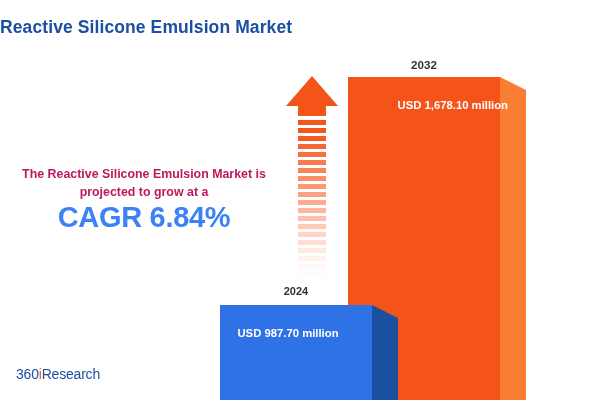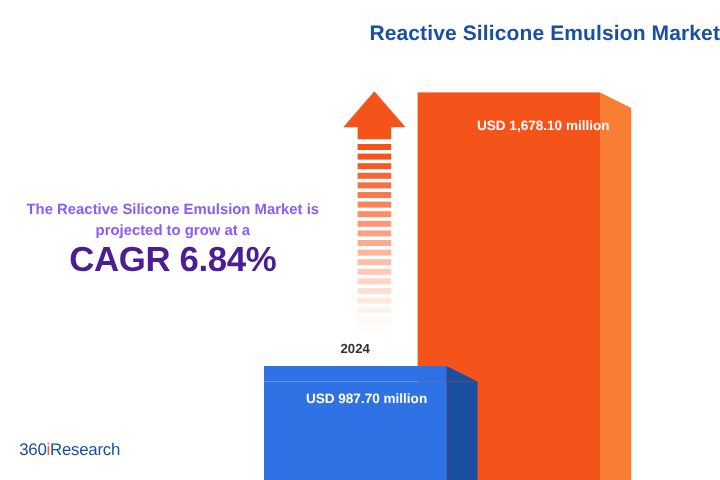--- a/index.html
+++ b/index.html
@@ -18,48 +18,48 @@
     width: 600px;
     height: 400px;
   }
 
   
   .title {
     position: absolute;
     top: 17px;
     left: 0;
     width: 600px;
-    text-align: right;
+    text-align: left;
     font-size: 17.5px;
     font-weight: bold;
     color: #1b4fa0;
     letter-spacing: 0.1px;
   }
 
   
   .caption {
     position: absolute;
     left: 18px;
     top: 166px;
     width: 252px;
     text-align: center;
     font-size: 12.4px;
     font-weight: bold;
-    color: #8b5cf6;
+    color: #be185d;
     line-height: 1.42;
   }
   .cagr {
     position: absolute;
     left: 18px;
     top: 201px;
     width: 252px;
     text-align: center;
     font-size: 29px;
     font-weight: bold;
-    color: #4c1d95;
+    color: #3b82f6;
     letter-spacing: -0.3px;
   }
 
   
   .logo {
     position: absolute;
     left: 16px;
     top: 366px;
     font-size: 14px;
     font-weight: normal;
@@ -105,21 +105,21 @@
     width: 152px;
     height: 13px;
     background: #2f72e6;
   }
 
   .bar2024-label {
     position: absolute;
     left: 220px;
     top: 327px;
     width: 136px;
-    text-align: right;
+    text-align: center;
     font-size: 11.3px;
     font-weight: bold;
     color: #ffffff;
   }
   .bar2024-year {
     position: absolute;
     left: 220px;
     top: 285px;
     width: 152px;
     text-align: center;
@@ -233,20 +233,21 @@
         <rect x="12" y="156" width="28" height="5" fill="#fdd4c5"></rect>
         <rect x="12" y="164" width="28" height="5" fill="#fedfd2"></rect>
         <rect x="12" y="172" width="28" height="5" fill="#fee9df"></rect>
         <rect x="12" y="180" width="28" height="5" fill="#fef3ec"></rect>
         <rect x="12" y="188" width="28" height="5" fill="#fff8f4"></rect>
         <rect x="12" y="196" width="28" height="5" fill="#fffcfa"></rect>
       </g>
     </svg>
   </div>
 
+  <div class="bar2032-year">2032</div>
   <div class="bar2032-side-top"></div>
   <div class="bar2032-top-fill"></div>
   <div class="bar2032-side-body"></div>
   <div class="bar2032-front"></div>
   <div class="bar2032-label">USD 1,678.10 million</div>
 
   <div class="bar2024-year">2024</div>
   <div class="bar2024-top-fill"></div>
   <div class="bar2024-side"></div>
   <div class="bar2024-side-body"></div>

